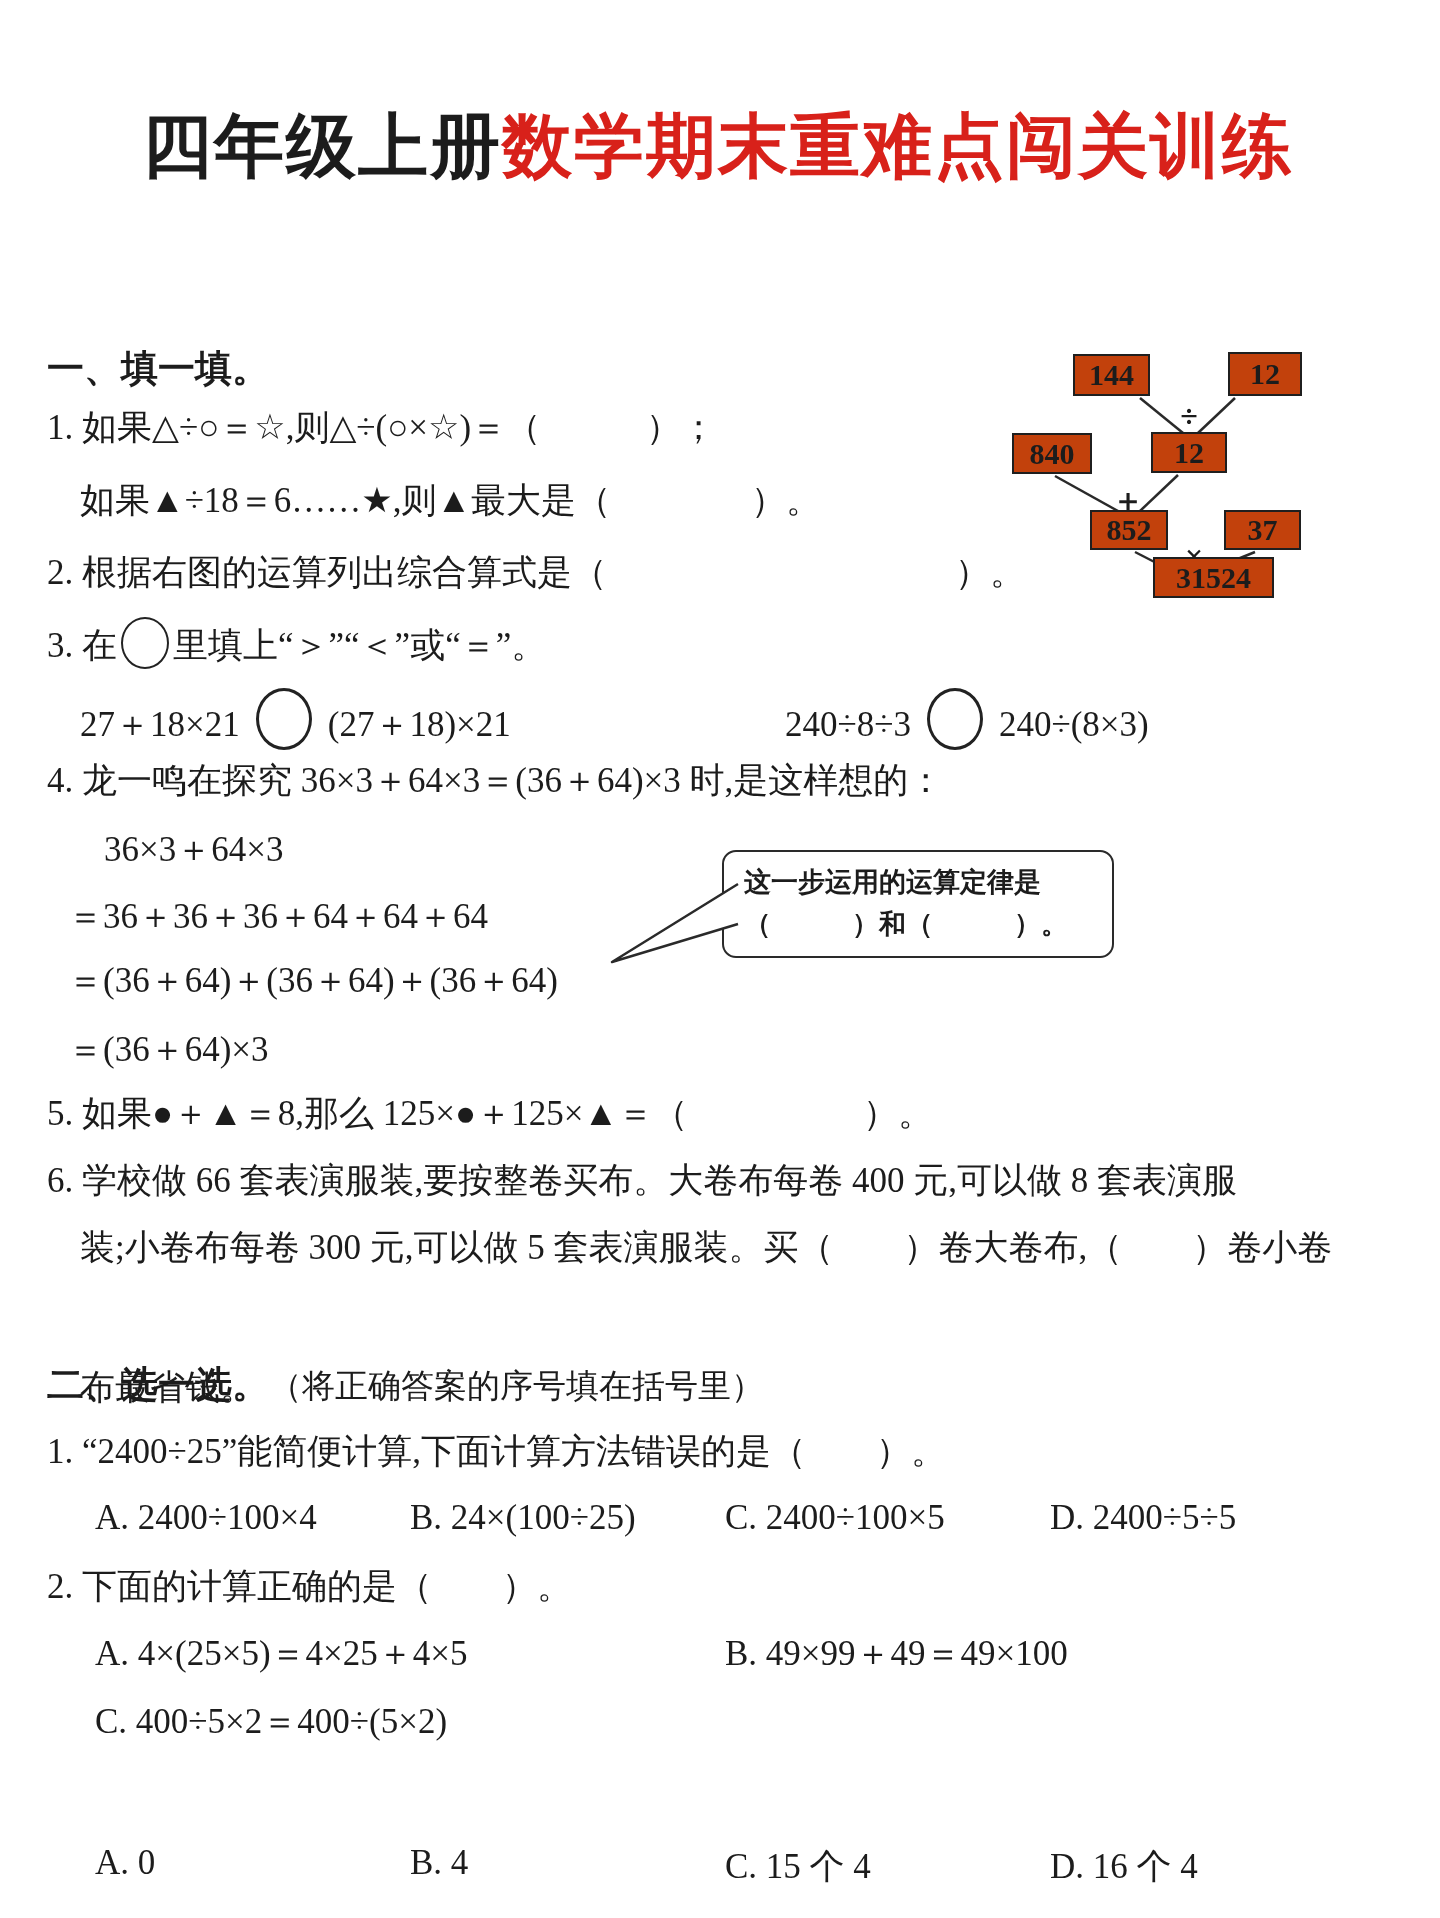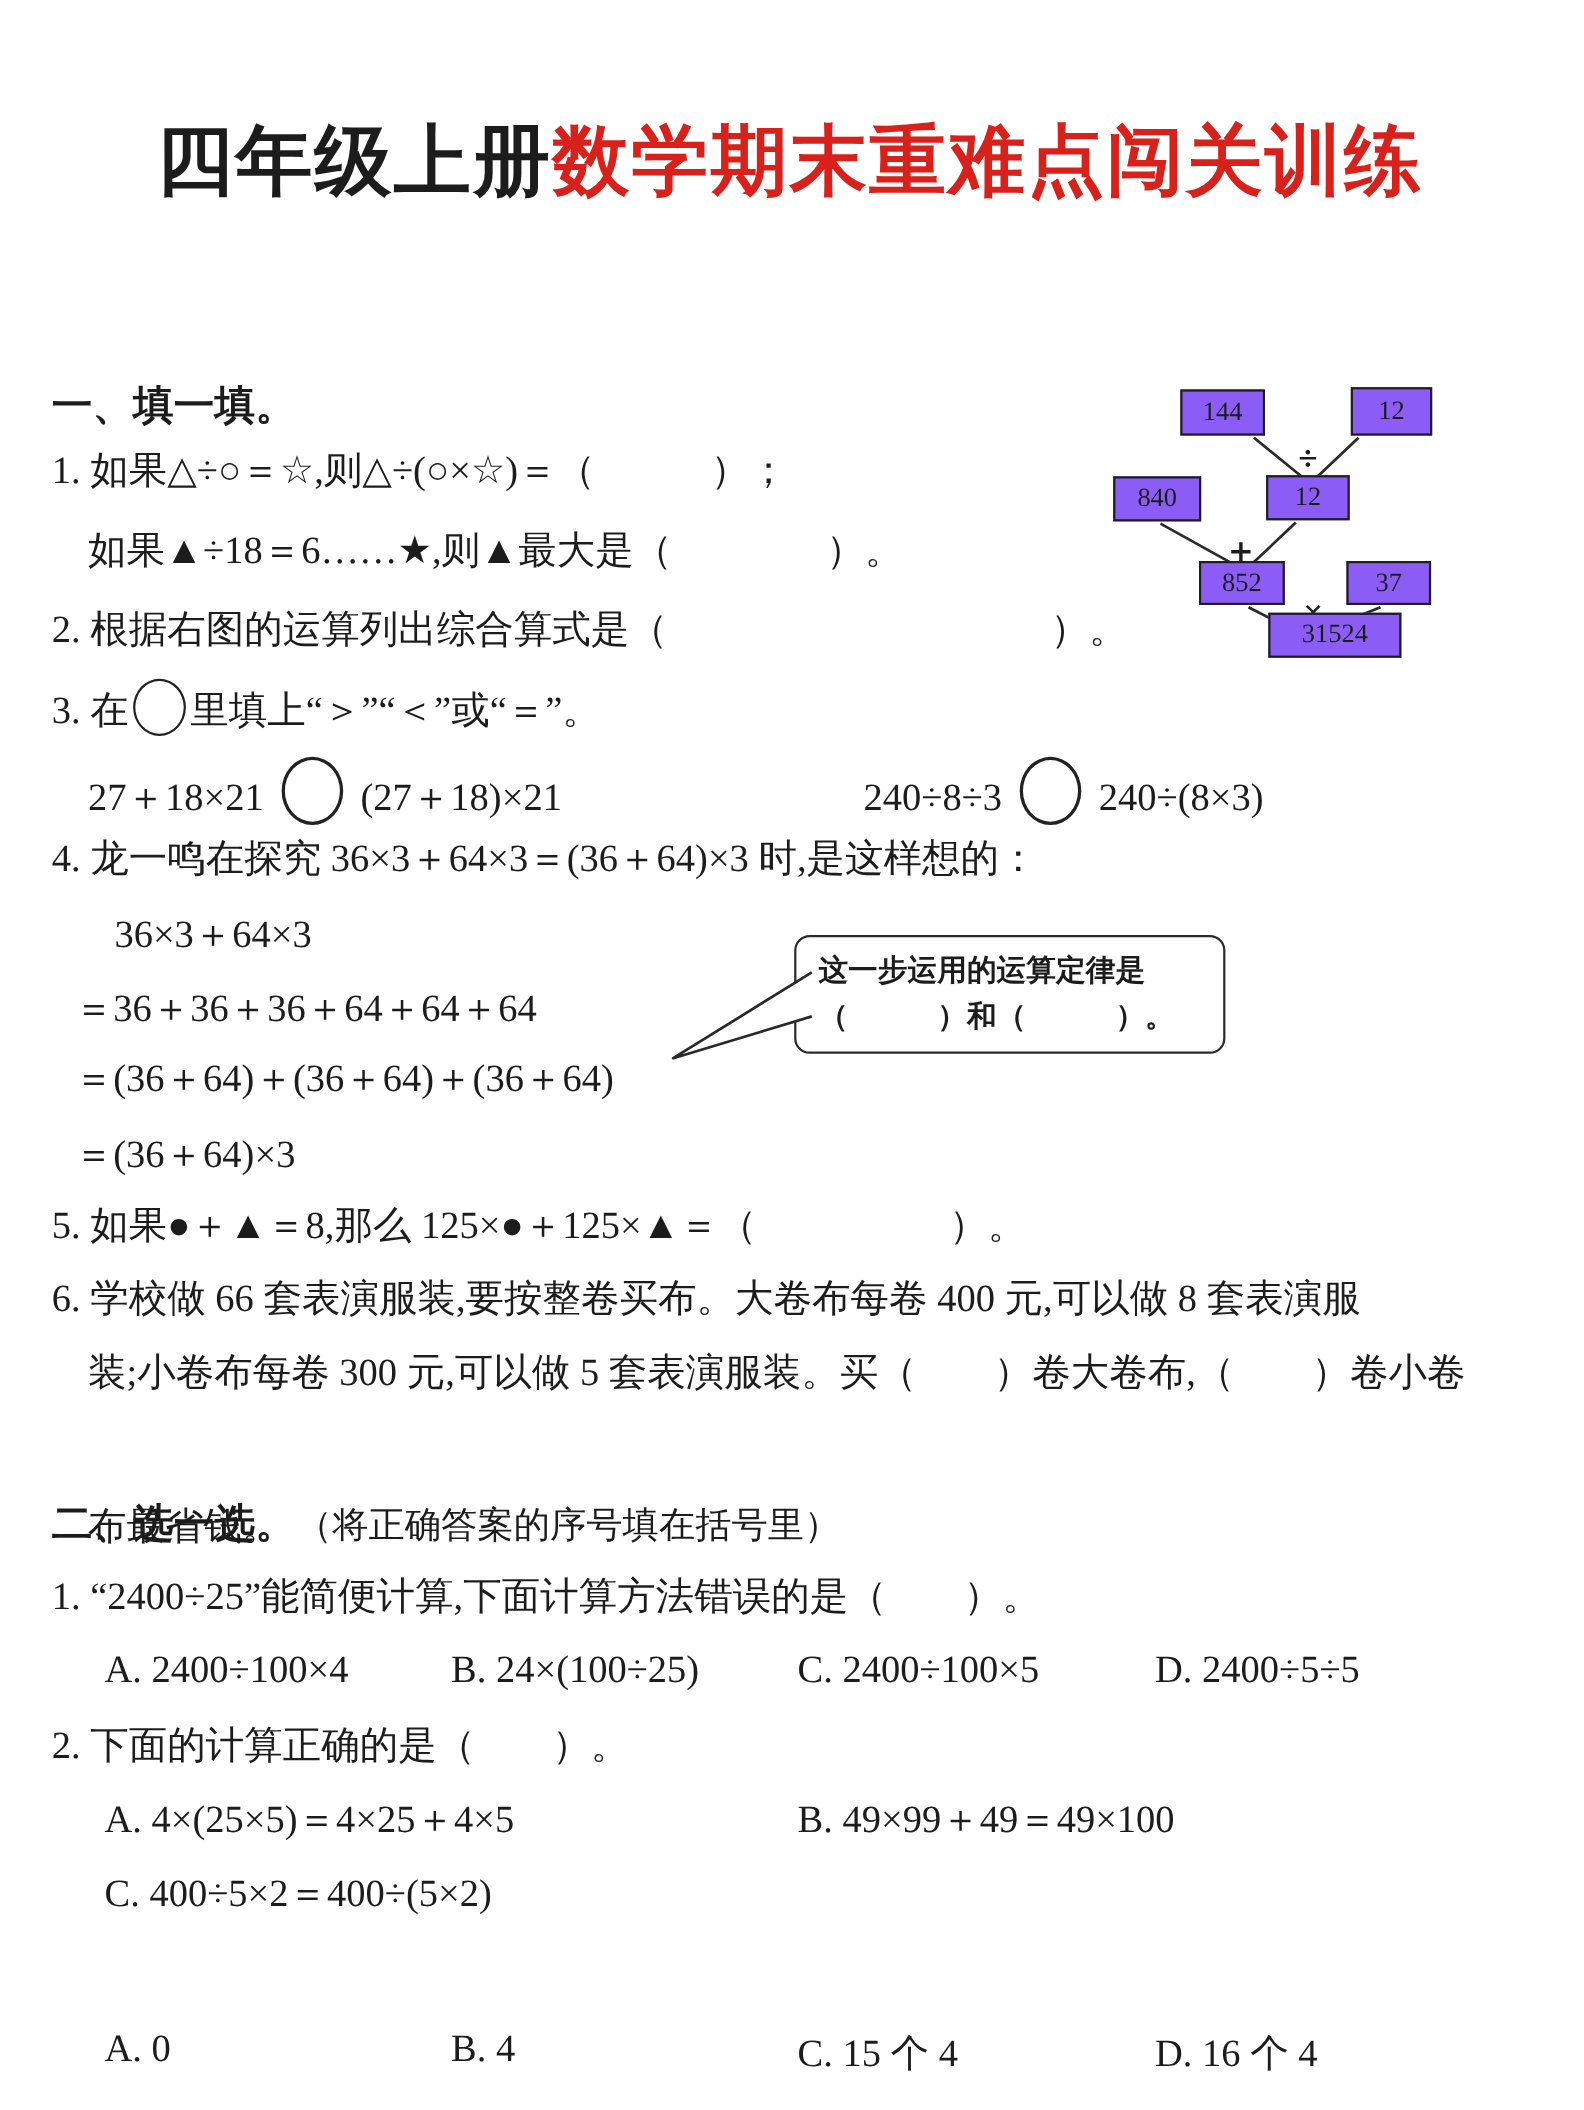--- a/index.html
+++ b/index.html
@@ -19,23 +19,23 @@
   .cmp-circle {
     display:inline-block; width:50px; height:56px; border:3px solid #222;
     border-radius:50%; vertical-align:-14px; margin:0 16px; background:#fff;
   }
   .small-circle {
     display:inline-block; width:44px; height:48px; border:2.5px solid #222;
     border-radius:50%; vertical-align:-12px; margin:0 4px; background:#fff;
   }
   .diagram { position:absolute; left:1000px; top:345px; width:310px; height:270px; }
   .dbox {
-    position:absolute; border:2.5px solid #1f1f1f; background:#8b5cf6;
+    position:absolute; border:2.5px solid #1f1f1f; background:#c2410c;
     display:flex; align-items:center; justify-content:center;
-    font-size:24px; font-weight:normal; box-sizing:border-box;
+    font-size:30px; font-weight:bold; box-sizing:border-box;
   }
   .dop { position:absolute; font-size:32px; font-weight:bold; text-align:center; }
   .dlines { position:absolute; left:0; top:0; }
   .bubble {
     position:absolute; left:722px; top:850px; width:392px; height:108px;
     border:2.5px solid #2a2a2a; border-radius:14px; box-sizing:border-box;
     padding:10px 0 0 20px; font-size:27px; font-weight:bold; background:#fff;
     line-height:1.55;
   }
   .bubble-tail { position:absolute; left:598px; top:858px; }

